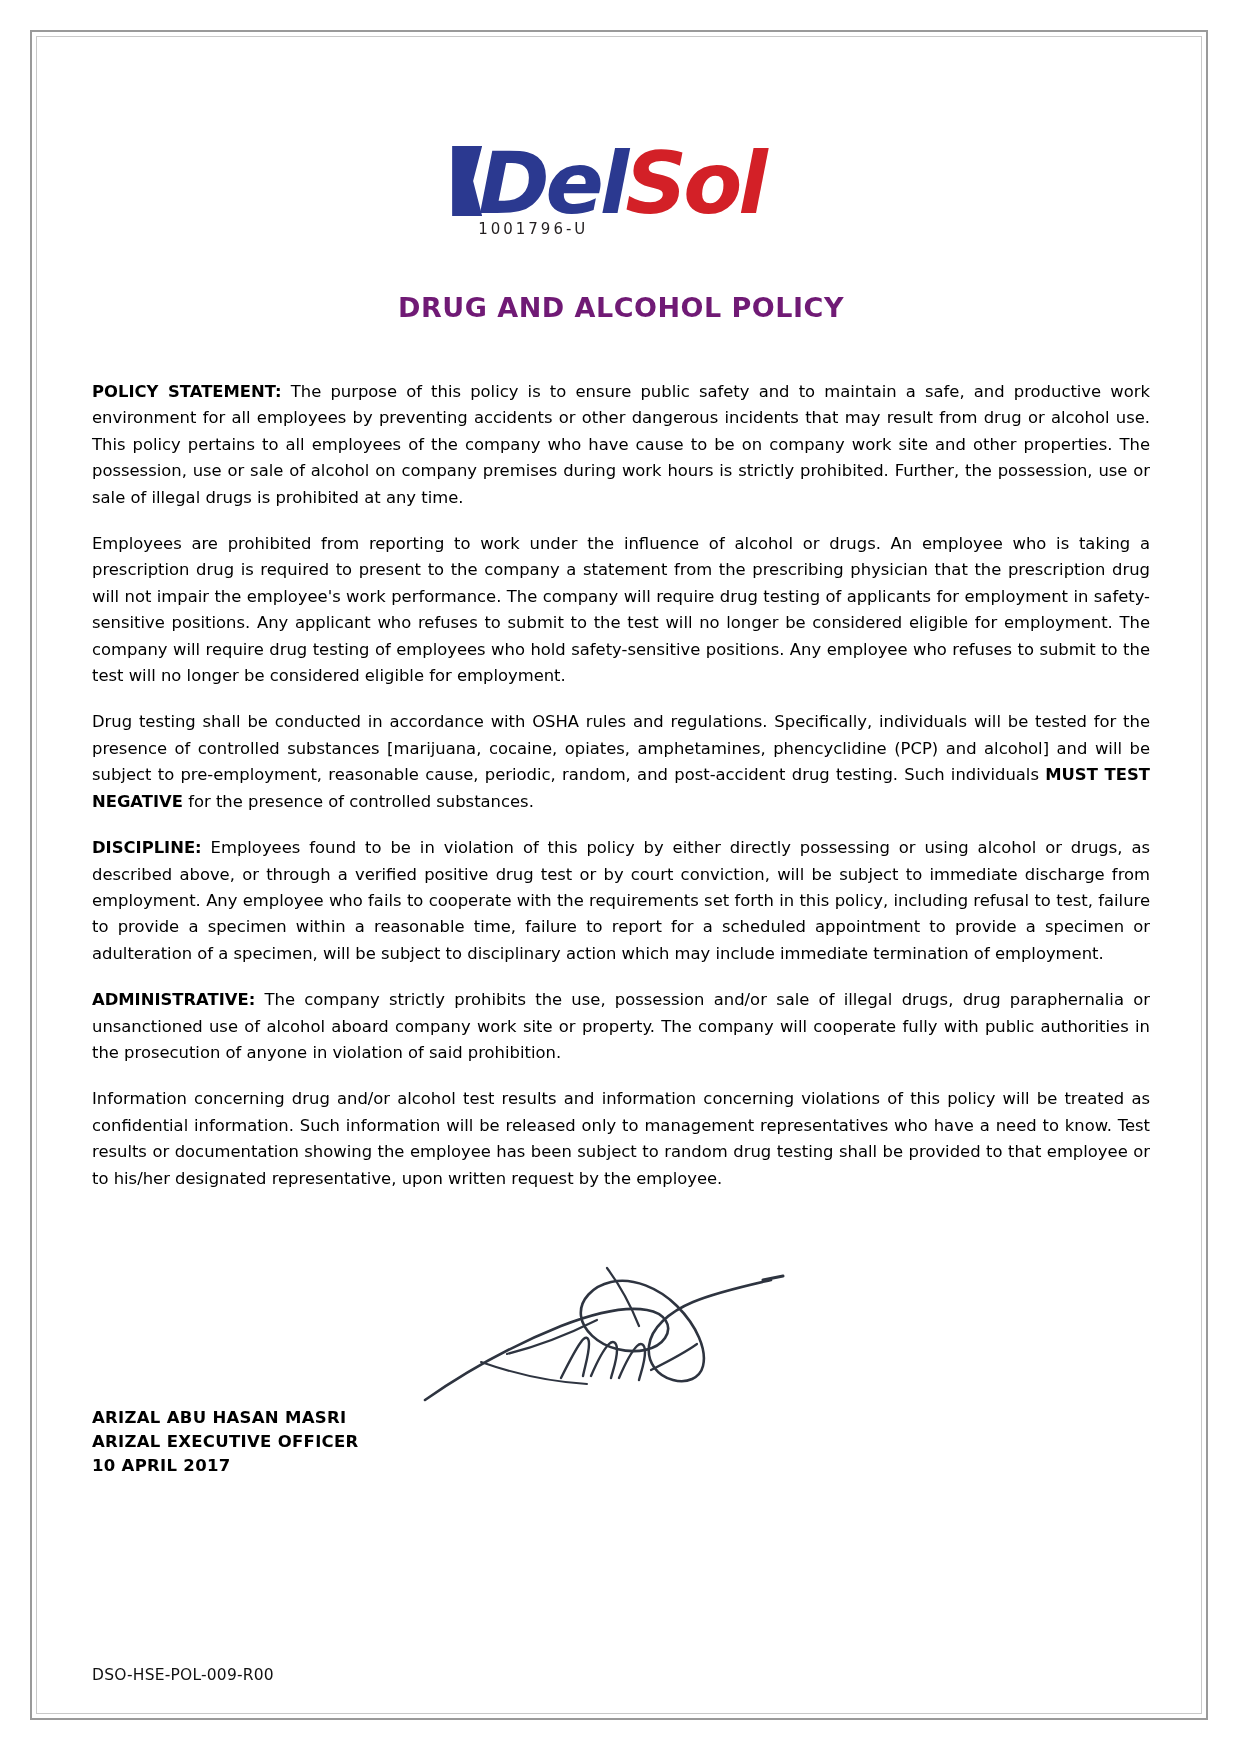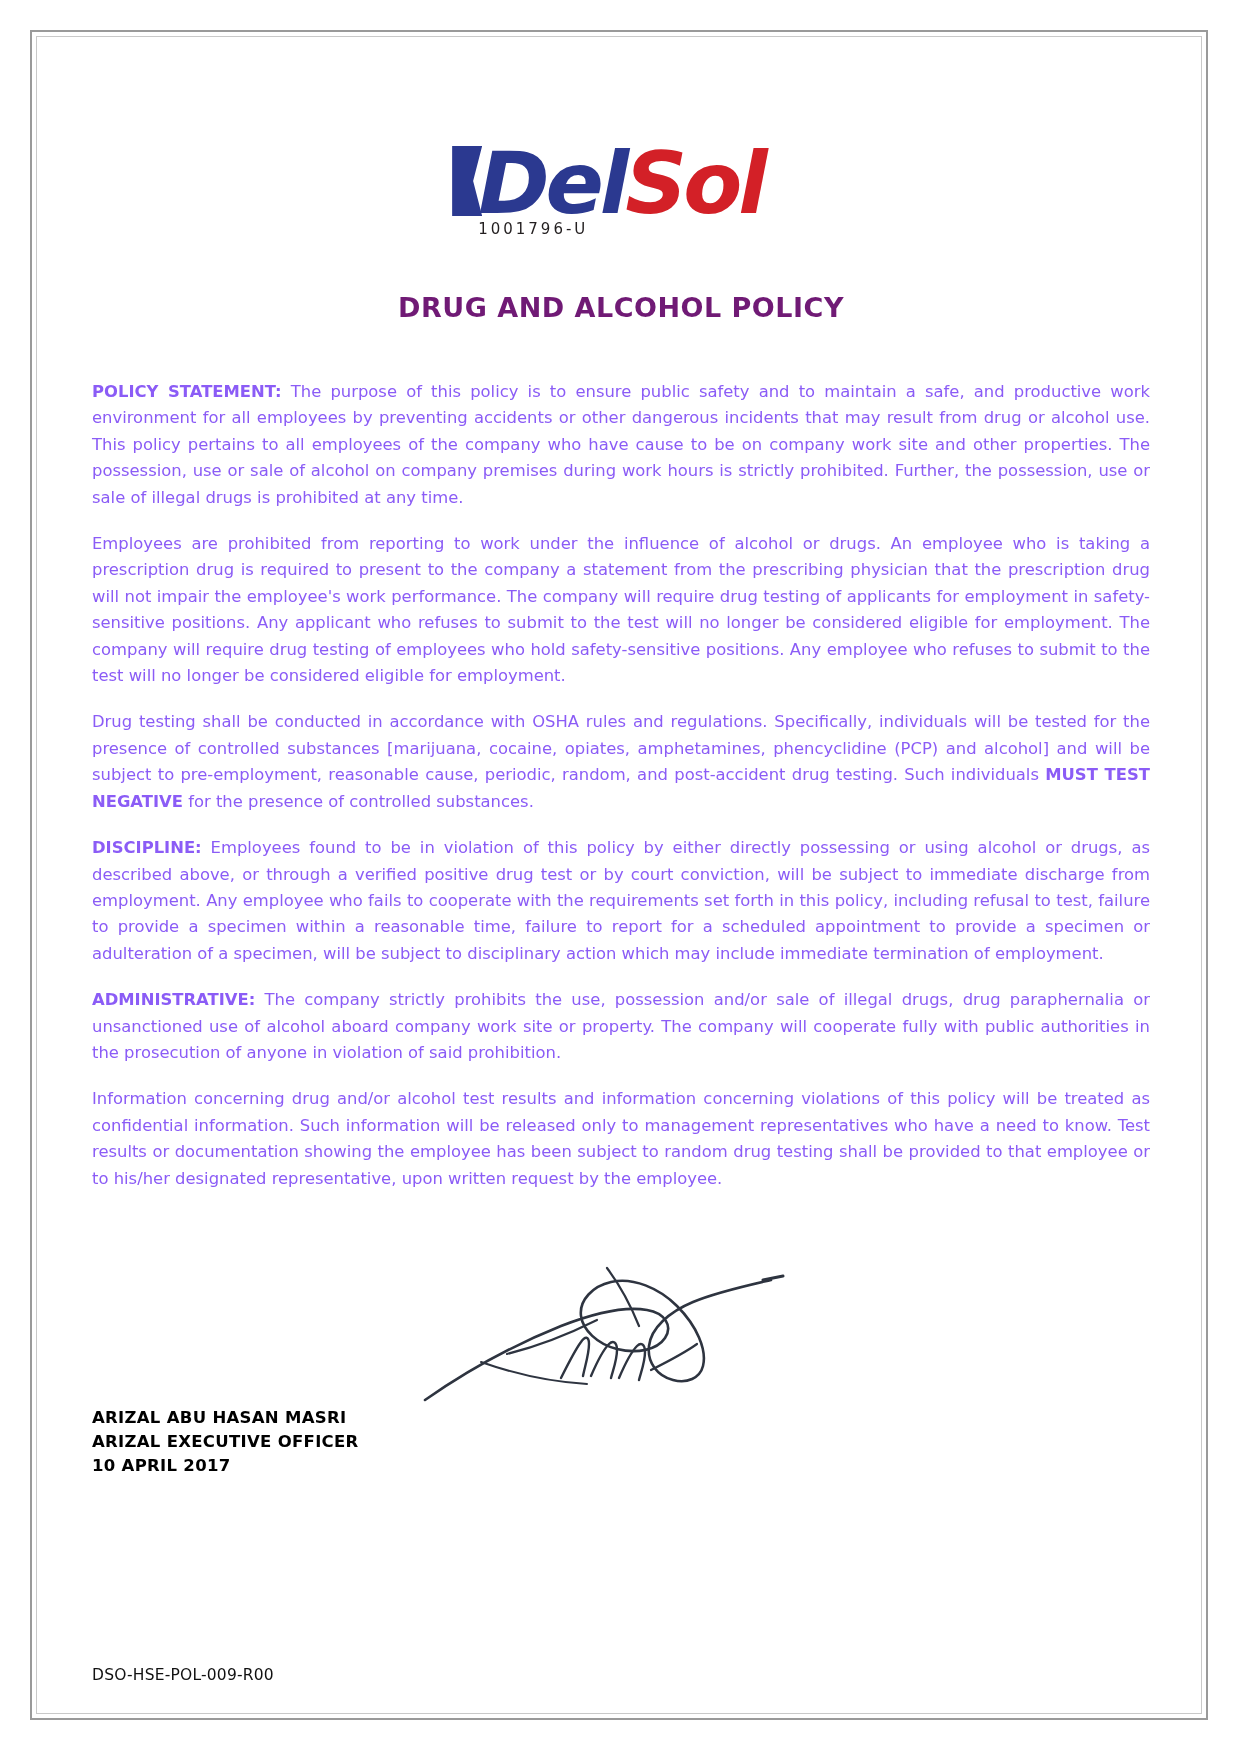--- a/index.html
+++ b/index.html
@@ -100,21 +100,21 @@
   .body-copy {
     margin-top: 56px;
   }
   .para {
     font-family: "DejaVu Sans", sans-serif;
     font-size: 16.4px;
     line-height: 1.61;
     text-align: justify;
     text-justify: inter-word;
     margin: 0 0 20px 0;
-    color: #8b5cf6;
+    color: #000000;
   }
   .para:last-child { margin-bottom: 0; }
   .lead { font-weight: bold; }
   .strong { font-weight: bold; }
 
   
   .sign-area {
     margin-top: 58px;
     text-align: center;
     position: relative;

